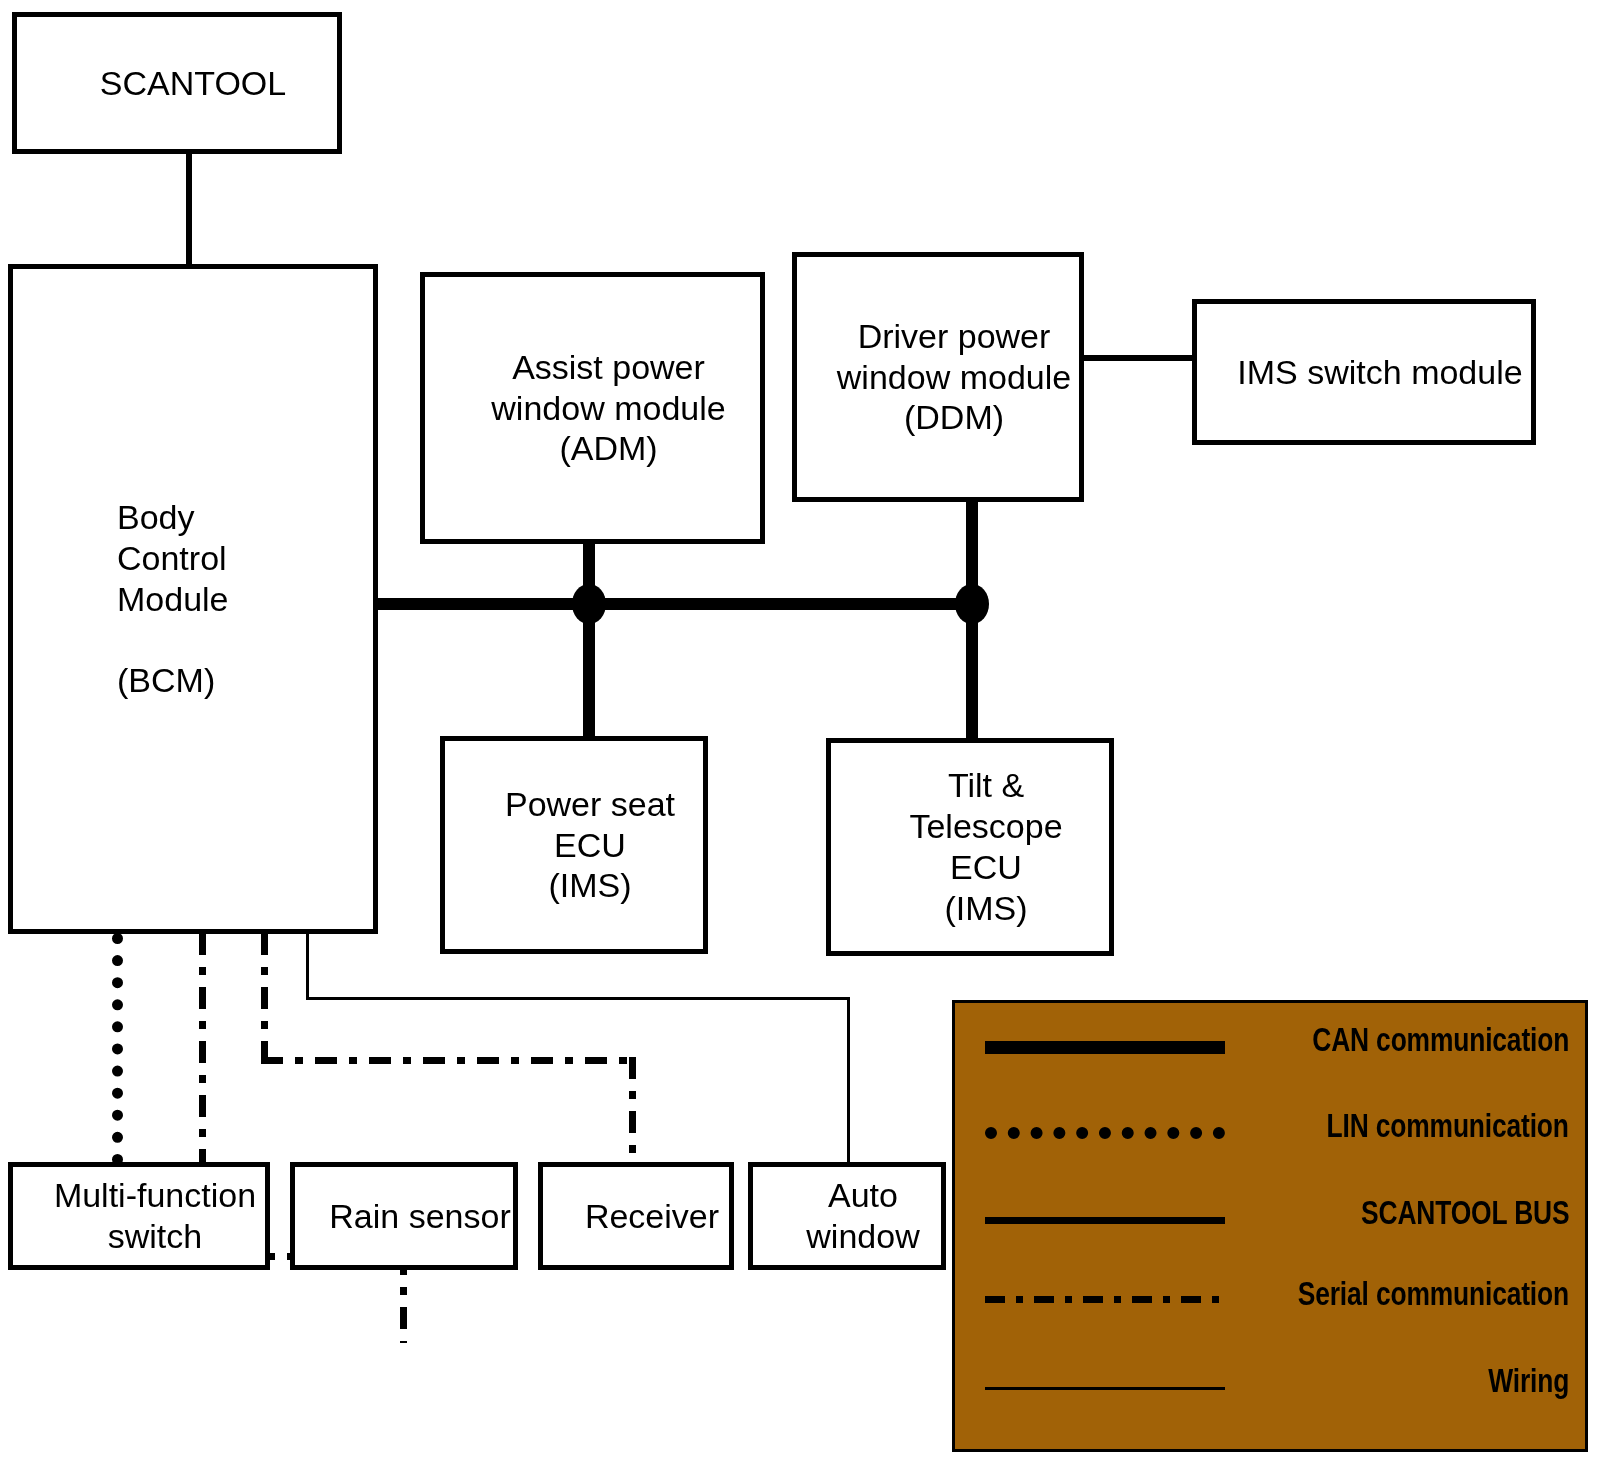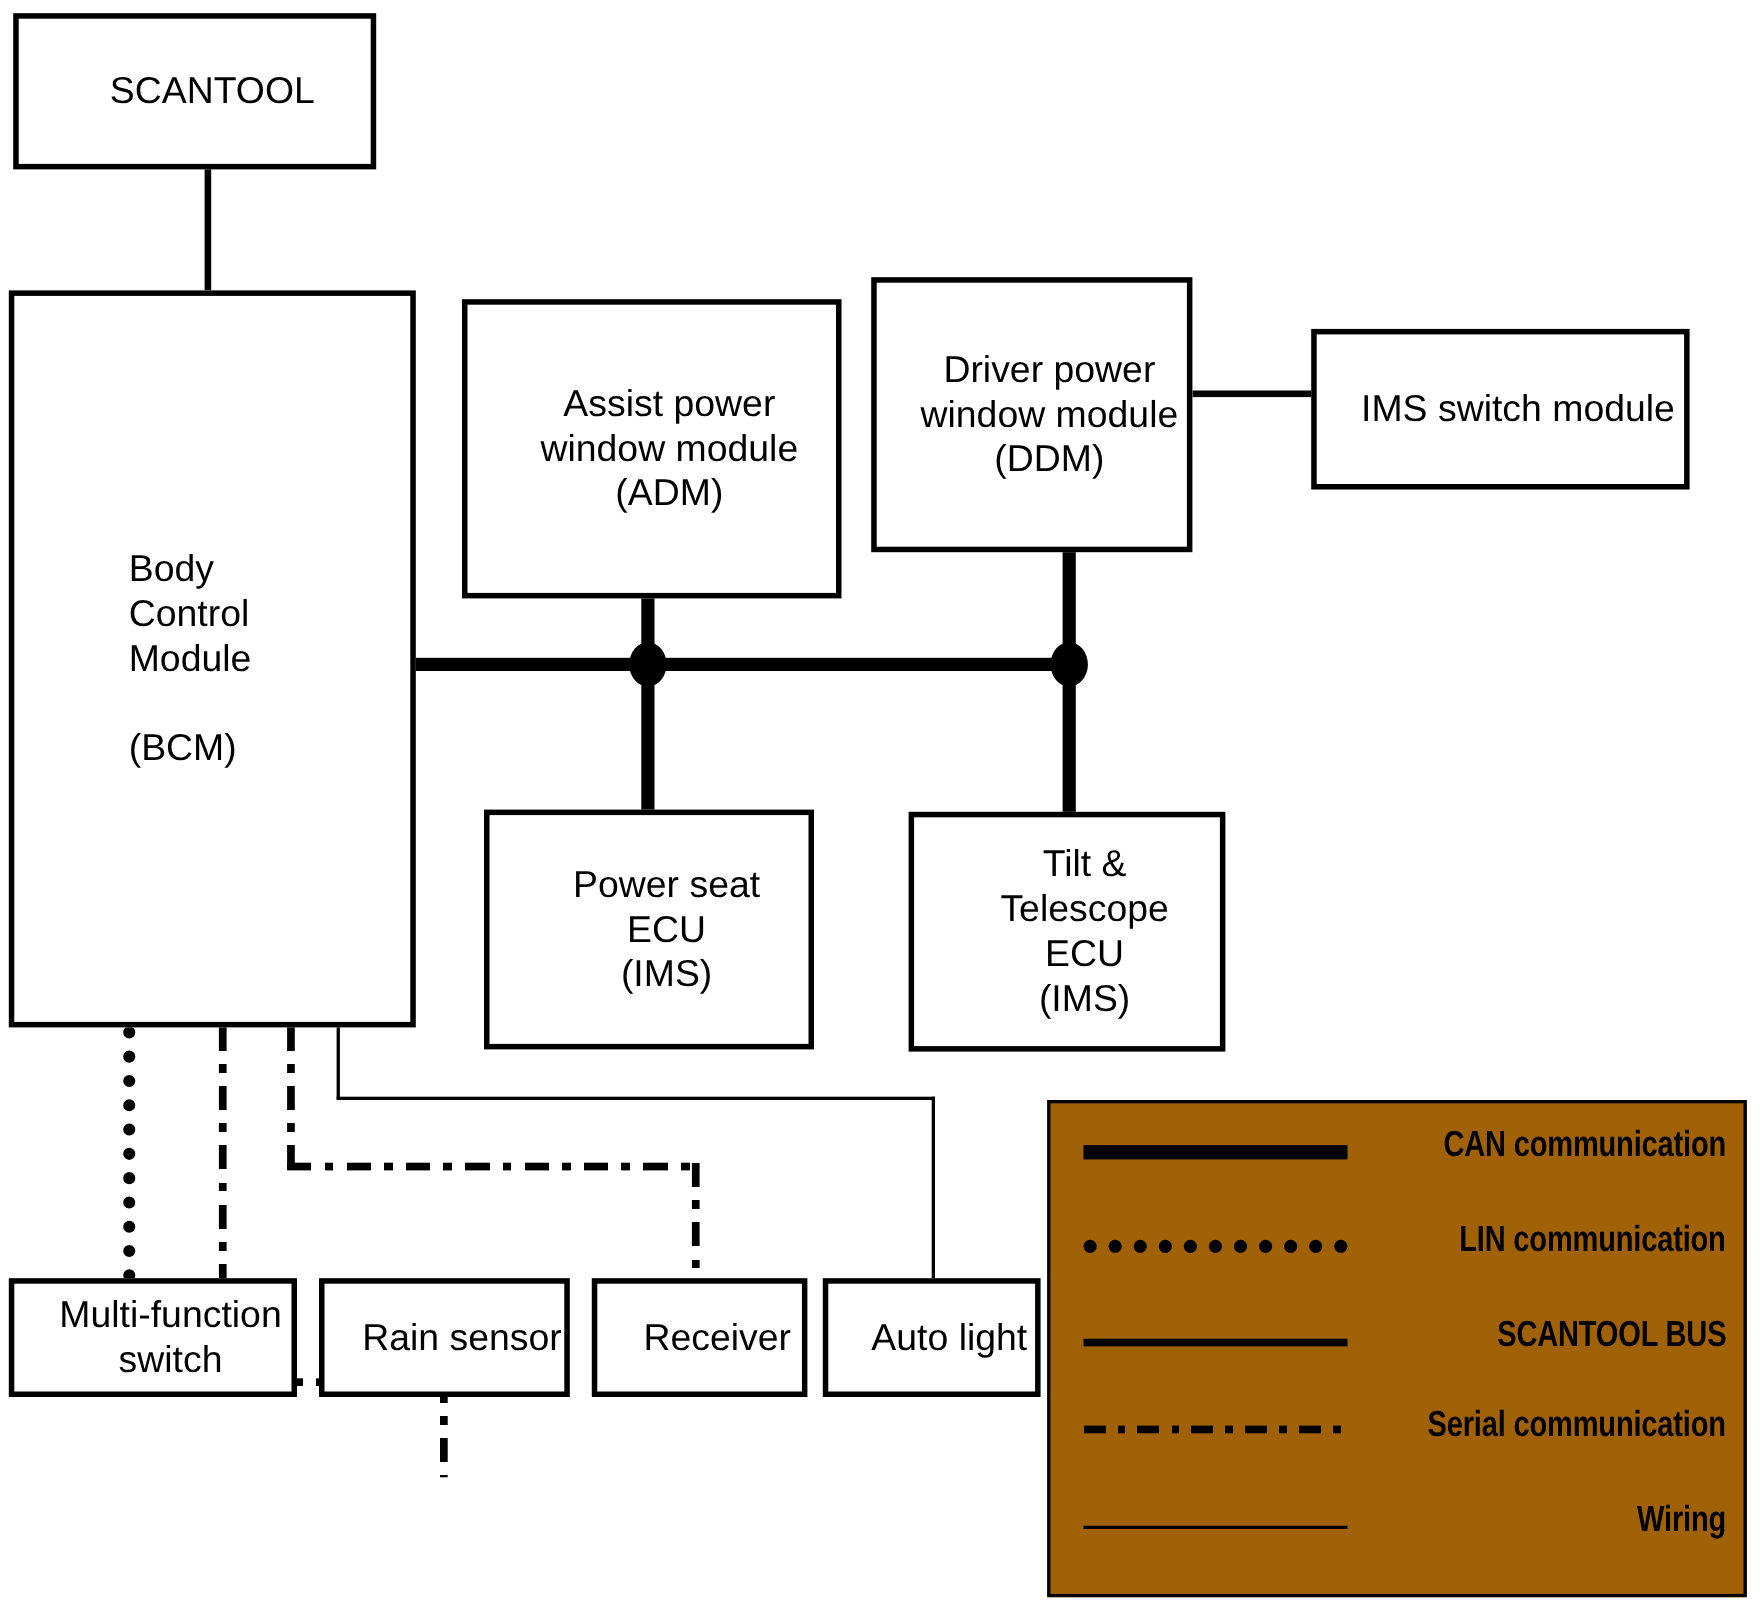--- a/index.html
+++ b/index.html
@@ -114,21 +114,21 @@
   <div class="box" style="left:792px;top:236px;width:292px;height:250px;margin-top:16px;">
     <span class="lines">Driver power
 window module
 (DDM)</span>
   </div>
 
   <div class="box" style="left:1192px;top:288px;width:344px;height:146px;margin-top:11px;">
     <span class="lines">IMS switch module</span>
   </div>
 
-  <div class="box" style="left:440px;top:736px;width:300px;height:218px;">
+  <div class="box" style="left:440px;top:736px;width:268px;height:218px;">
     <span class="lines">Power seat
 ECU
 (IMS)</span>
   </div>
 
   <div class="box" style="left:826px;top:738px;width:288px;height:218px;">
     <span class="lines">Tilt &amp;
 Telescope
 ECU
 (IMS)</span>
@@ -141,21 +141,21 @@
 
   <div class="box" style="left:290px;top:1162px;width:228px;height:108px;">
     <span class="lines">Rain sensor</span>
   </div>
 
   <div class="box" style="left:538px;top:1162px;width:196px;height:108px;">
     <span class="lines">Receiver</span>
   </div>
 
   <div class="box" style="left:748px;top:1162px;width:198px;height:108px;">
-    <span class="lines">Auto light</span>
+    <span class="lines">Auto window</span>
   </div>
 
   <div id="legend" style="left:952px;top:1000px;width:636px;height:452px;">
 
     <div class="lg-row" style="top:44px;height:0;">
       <span class="lg-sample s-can"></span>
       <span class="lg-label" style="top:-26px;">CAN communication</span>
     </div>
 
     <div class="lg-row" style="top:130px;height:0;">

